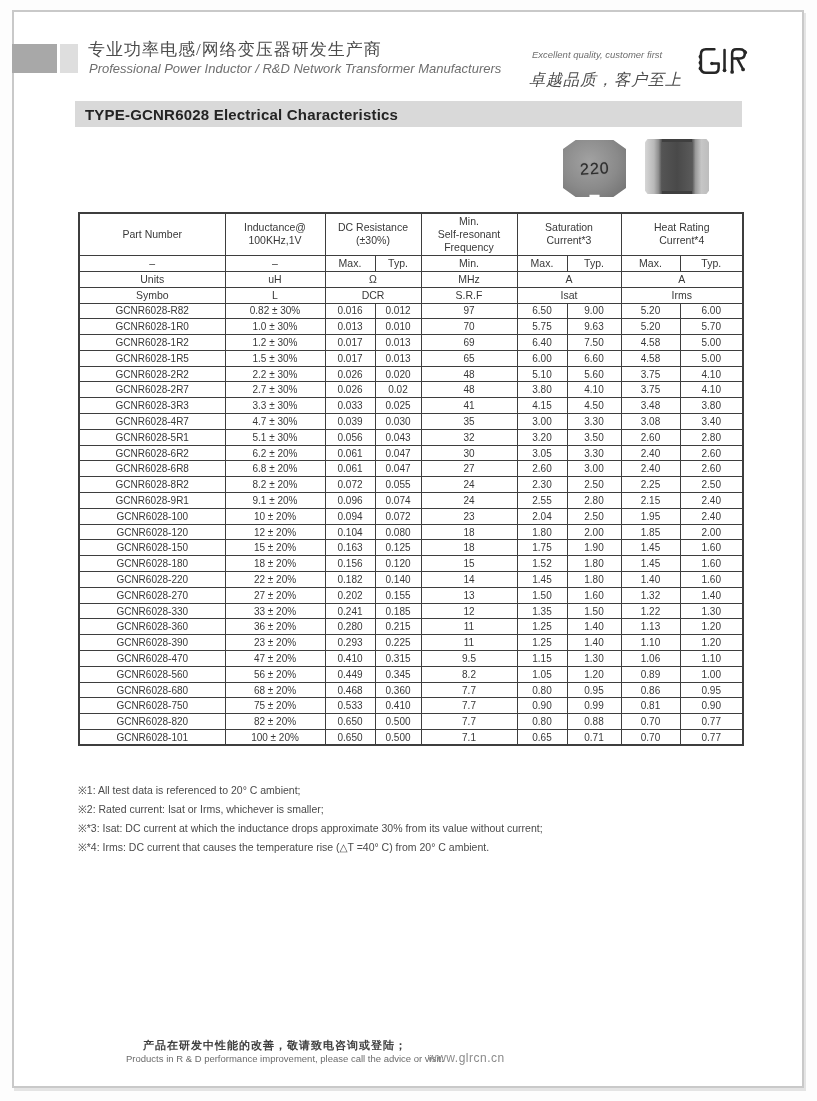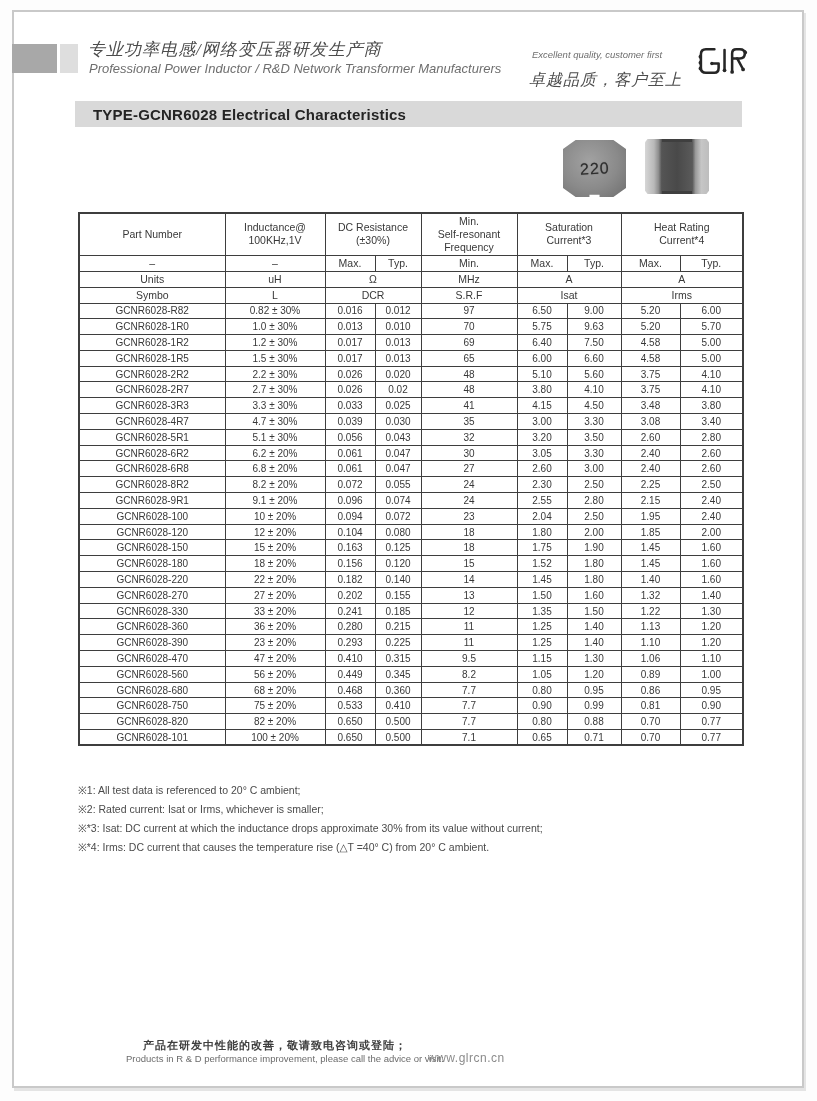--- a/index.html
+++ b/index.html
@@ -6,30 +6,30 @@
   html,body { background:#fafafa; }
   body { font-family:"Liberation Sans", sans-serif; color:#3a3a3a; }
   .page { position:relative; width:817px; height:1101px; background:#fdfdfd; overflow:hidden; }
   .card { position:absolute; left:12px; top:10px; width:792px; height:1078px;
           background:#ffffff; border:2px solid #c9c9c9; box-shadow:2px 3px 0 #e4e4e4; }
 
   
   .sq-dark  { position:absolute; left:12px; top:44px; width:45px; height:29px; background:#a8a8a8; }
   .sq-light { position:absolute; left:60px; top:44px; width:18px; height:29px; background:#dedede; }
   .co-cn { position:absolute; left:88px; top:38px; font-family:"Liberation Serif", serif;
-           font-style:italic; font-size:17px; color:#4c4c4c; letter-spacing:1px; }
+           font-size:17px; color:#4c4c4c; letter-spacing:1px; }
   .co-en { position:absolute; left:89px; top:61px; font-style:italic; font-size:13px; color:#6e6e6e; }
   .slogan-cn { position:absolute; left:529px; top:38px; font-family:"Liberation Serif", serif;
                font-style:italic; font-size:16px; color:#4c4c4c; letter-spacing:1px;margin-top:32px; }
   .slogan-en { position:absolute; left:532px; top:49px; font-style:italic; font-size:9.5px; color:#6e6e6e; }
   .logo { position:absolute; left:695px; top:42px; width:54px; height:38px; }
 
   
   .title-bar { position:absolute; left:75px; top:101px; width:667px; height:26px;
-               background:#d9d9d9; display:flex; align-items:center; padding-left:18px; }
+               background:#d9d9d9; display:flex; align-items:center; padding-left:10px; }
   .title-bar span { font-size:15px; font-weight:bold; color:#242424; letter-spacing:0.2px; }
 
   
   .ind-top { position:absolute; left:563px; top:140px; width:63px; height:57px;
              background:radial-gradient(ellipse at 42% 38%, #a2a2a2 0%, #8a8a8a 55%, #6f6f6f 100%);
              clip-path:polygon(20% 0,80% 0,100% 16%,100% 84%,80% 100%,58% 100%,58% 96%,42% 96%,42% 100%,20% 100%,0 84%,0 16%);
              display:flex; align-items:center; justify-content:center; }
   .ind-top .mark { font-size:16px; color:#2e2e2e; letter-spacing:1px; transform:rotate(-3deg);
                    text-shadow:0 0 1px #5c5c5c; }
   .ind-side { position:absolute; left:645px; top:139px; width:64px; height:55px;

